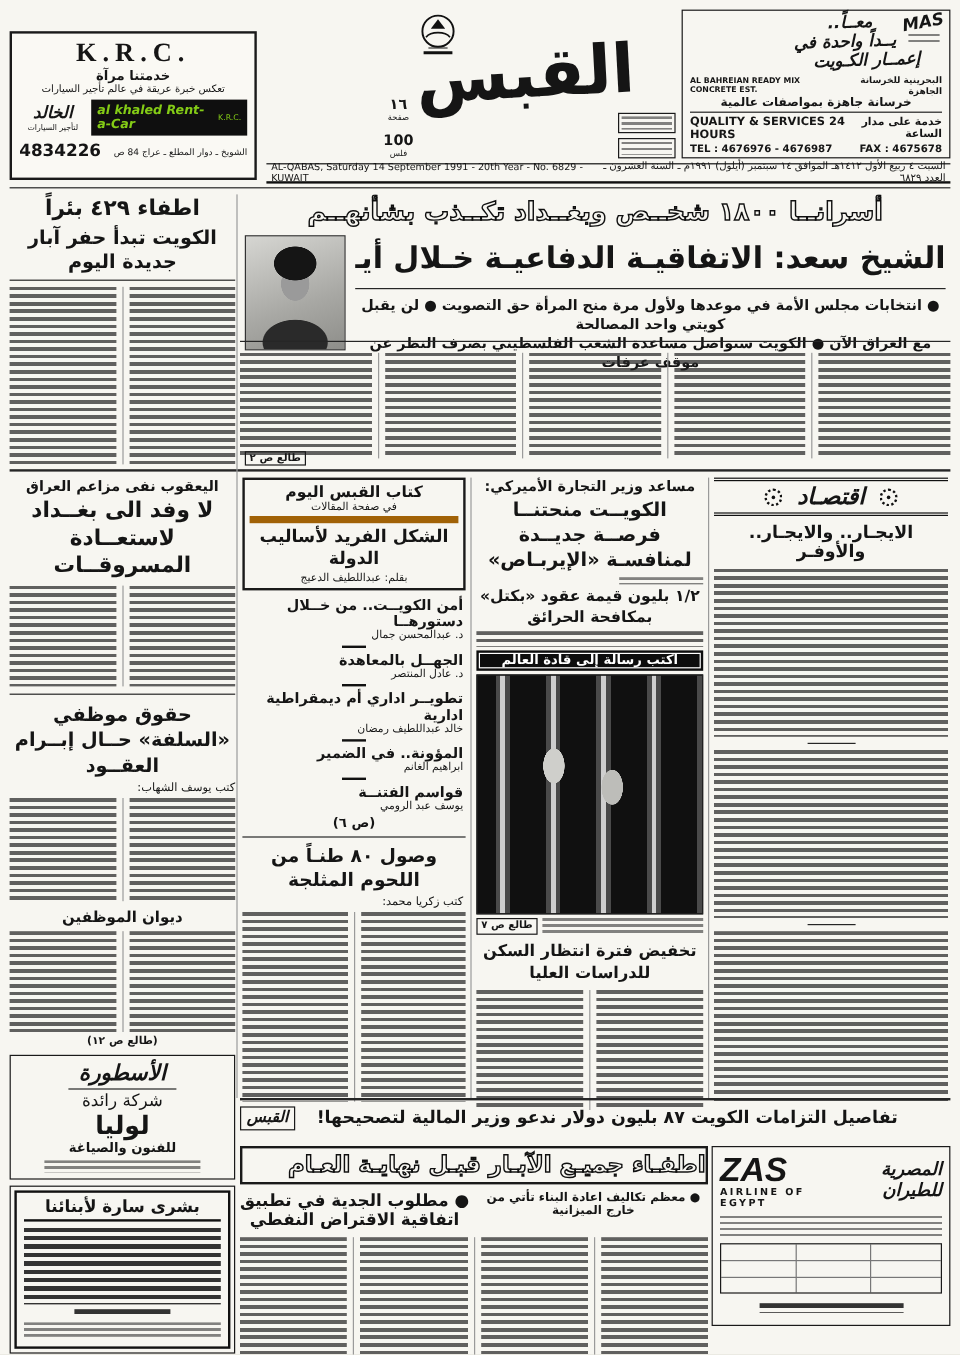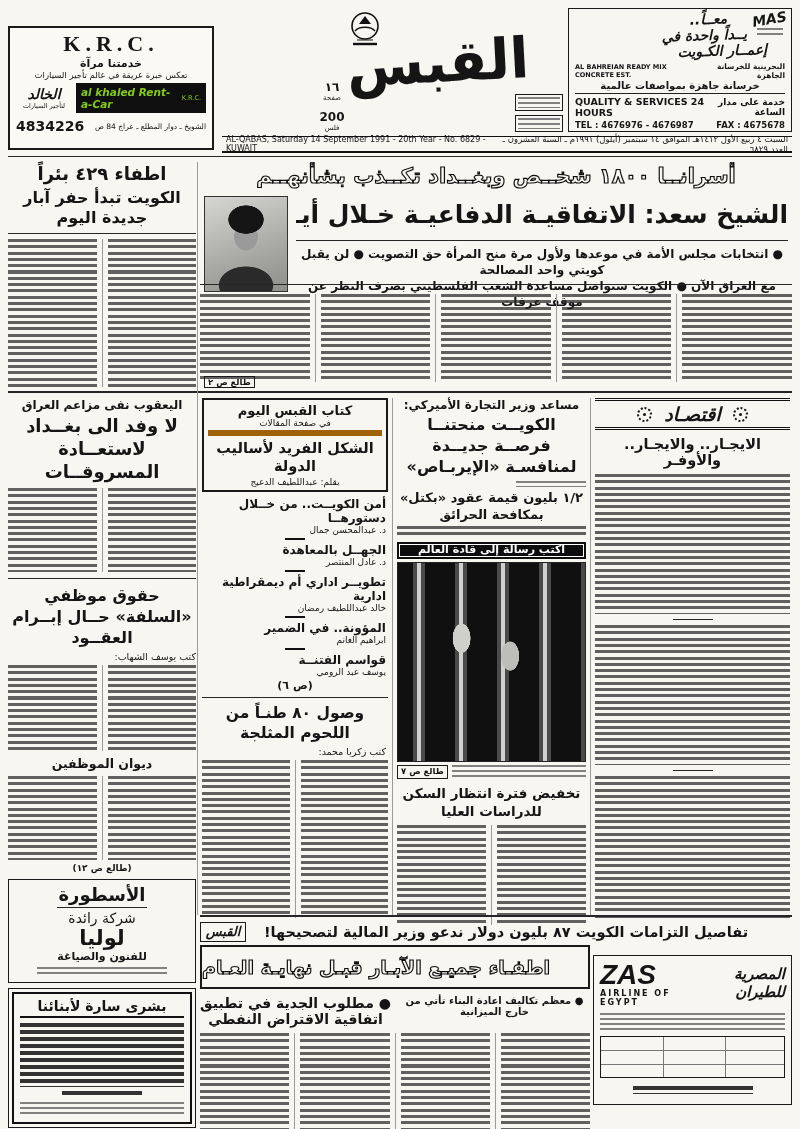--- a/index.html
+++ b/index.html
@@ -76,21 +76,21 @@
       <path d="M8 21 C 12 16, 24 16, 28 21" fill="none" stroke="#111" stroke-width="1.4"></path>
       <path d="M6 34 L30 34" stroke="#111" stroke-width="2.4"></path>
       <path d="M10 30 L26 30" stroke="#111" stroke-width="1"></path>
     </svg>
     <div class="c rtl ctr" style="left:84px;top:24px;width:150px;font-size:56px;font-weight:bold;line-height:1;transform:rotate(-3deg)">القبس</div>
     <div class="c ctr" style="left:22px;top:70px;width:30px">
       <div class="b" style="font-size:12px">١٦</div>
       <div style="font-size:7px">صفحة</div>
     </div>
     <div class="c ctr" style="left:22px;top:100px;width:30px">
-      <div class="b" style="font-size:12px">200</div>
+      <div class="b" style="font-size:12px">100</div>
       <div style="font-size:7px">فلس</div>
     </div>
     <div class="c box" style="right:2px;top:84px;width:48px;height:17px;padding:2px">
         <div class="simc" style="height:100%"></div>
       </div>
     <div class="c box" style="right:2px;top:105px;width:48px;height:17px;padding:2px">
         <div class="simc" style="height:100%"></div>
       </div>
   </div>
 
@@ -183,21 +183,21 @@
     </div>
     <div class="rtl ctr b" style="font-size:12.5px;margin:5px 0">ديوان الموظفين</div>
     <div class="cols" style="height:84px">
       <div class="sim"></div>
       <div class="vr"></div>
       <div class="sim"></div>
     </div>
     <div class="rtl ctr b" style="font-size:9px;margin-top:3px">(طالع ص ١٢)</div>
 
     <div class="box" style="height:104px;margin-top:6px;padding:4px;text-align:center">
-      <div class="rtl b" style="font-size:18px;">الأسطورة</div>
+      <div class="rtl b" style="font-size:18px;font-style:italic">الأسطورة</div>
       <div class="hr" style="width:90px;margin:2px auto"></div>
       <div class="rtl" style="font-size:14px">شركة رائدة</div>
       <div class="rtl b" style="font-size:21px;line-height:24px">لوليا</div>
       <div class="rtl b" style="font-size:11px">للفنون والصياغة</div>
       <div class="simc" style="height:10px;width:130px;margin:4px auto 0"></div>
     </div>
 
     <div class="box" style="height:140px;margin-top:5px;padding:3px">
       <div style="border:2px solid #111;height:100%;padding:4px 6px">
         <div class="rtl ctr b" style="font-size:14px;border-bottom:2px double #111;padding-bottom:2px">بشرى سارة لأبنائنا</div>
@@ -286,21 +286,21 @@
     <div class="sim" style="height:142px"></div>
   </div>
 
   <div class="c" style="left:200px;top:915px;width:592px;height:214px">
     <div class="hr" style="height:2px"></div>
     <div style="display:flex;align-items:center;gap:8px;margin-top:4px;height:22px">
       <div class="box b ctr" style="width:46px;font-size:13px;font-style:italic;line-height:18px">القبس</div>
       <div class="rtl ctr b" style="flex:1;font-size:14.5px">تفاصيل التزامات الكويت ٨٧ بليون دولار ندعو وزير المالية لتصحيحها!</div>
       <div style="width:26px"></div>
     </div>
-    <div class="box2" style="width:390px;height:44px;margin-top:2px;display:flex;align-items:center;justify-content:flex-start">
+    <div class="box2" style="width:390px;height:32px;margin-top:12px;display:flex;align-items:center;justify-content:flex-end">
       <span class="hollow rtl" style="font-size:19px;white-space:nowrap">اطفـاء جميـع الآبـار قبـل نهايـة العـام</span>
     </div>
     <div style="display:flex;width:390px;margin-top:6px;gap:8px">
       <div class="rtl ctr b" style="flex:1;font-size:14px">● مطلوب الجدية في تطبيق اتفاقية الاقتراض النفطي</div>
       <div class="rtl ctr b" style="flex:1;font-size:10px">● معظم تكاليف اعادة البناء تأتي من خارج الميزانية</div>
     </div>
     <div class="cols" style="width:390px;height:116px;margin-top:6px">
       <div class="sim"></div>
       <div class="vr"></div>
       <div class="sim"></div>

